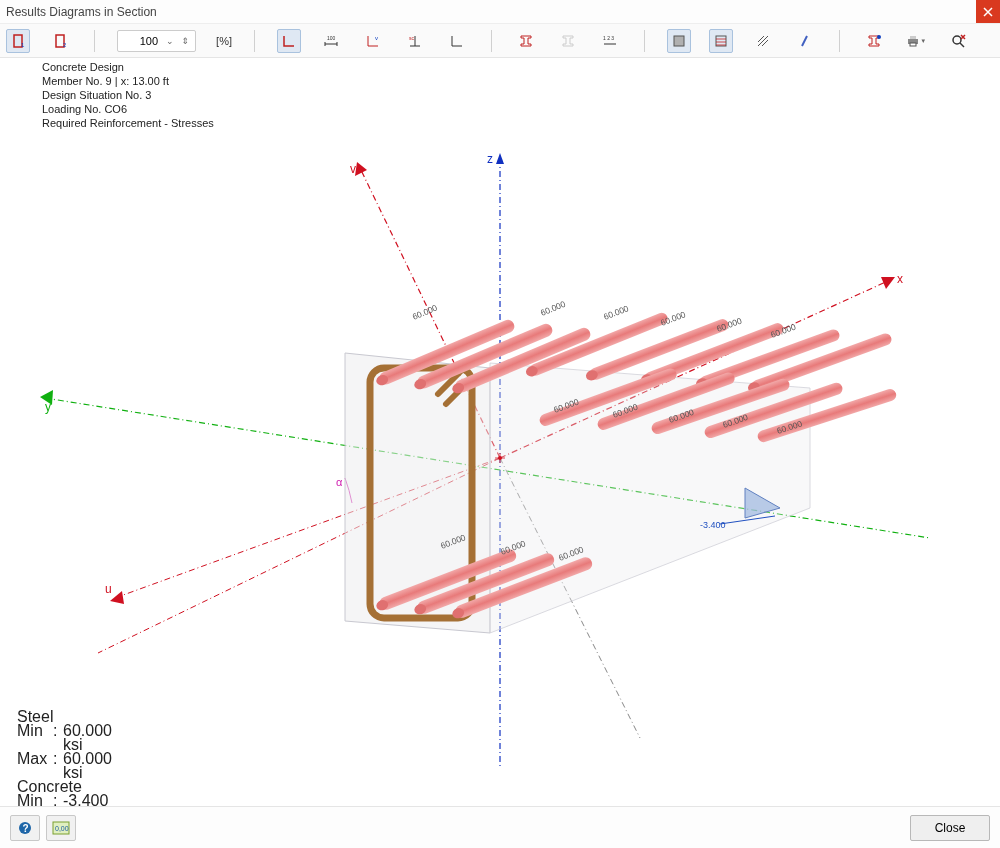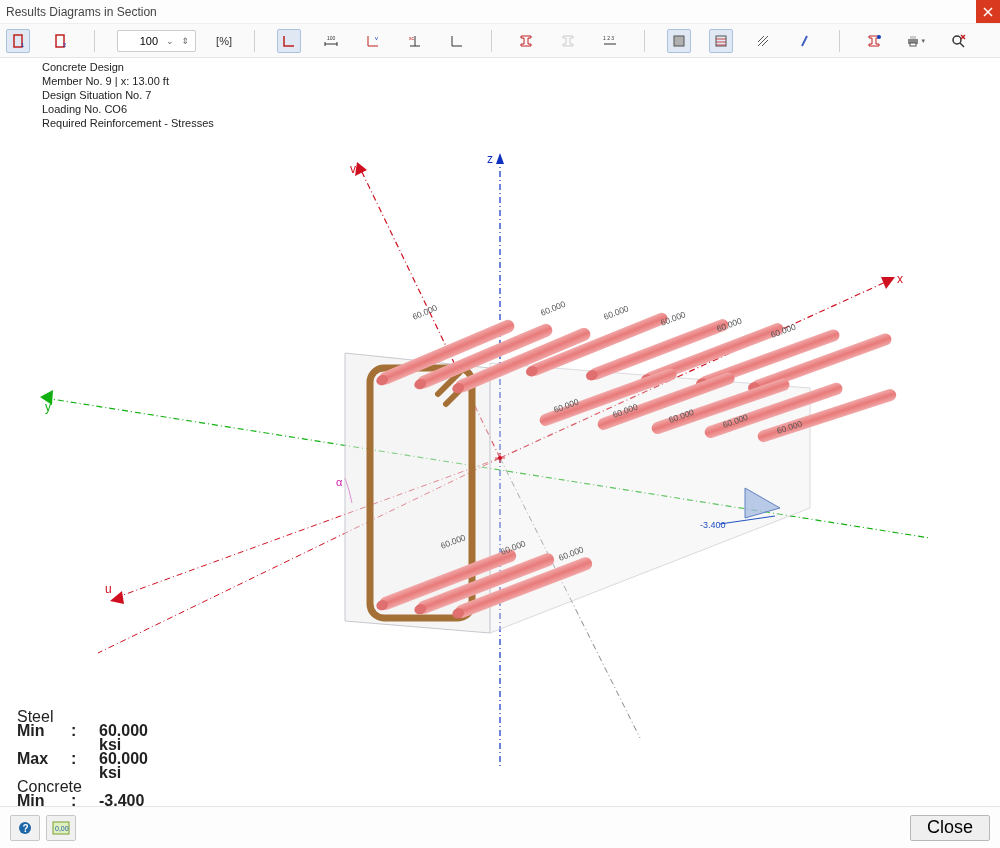--- a/index.html
+++ b/index.html
@@ -88,21 +88,21 @@
   .canvas svg { width: 100%; height: 100%; }
 
   .results-left {
     position: absolute;
     left: 17px;
     top: 710px;
     line-height: 14px;
     font-size: 16px;
     color: #222;
   }
-  .results-left .row { display: flex; gap: 18px; font-weight: bold; }
+  .results-left .row { display: flex; gap: 0; }
   .results-left .k { width: 36px; }
   .results-left .c { width: 10px; }
   .results-left .v { width: 68px; }
 
   .footer {
     position: absolute;
     left: 0; right: 0; bottom: 0;
     height: 42px;
     border-top: 1px solid #e5e5e5;
     background: #fdfdfd;
@@ -117,21 +117,21 @@
     border: 1px solid #c8c8c8;
     background: #f1f1f1;
     display: flex; align-items: center; justify-content: center;
     cursor: pointer;
     border-radius: 2px;
   }
   .close-main {
     width: 80px; height: 26px;
     border: 1px solid #b8b8b8;
     background: #efefef;
-    font-size: 18px;
+    font-size: 12px;
     cursor: pointer;
     border-radius: 2px;
   }
   .chart-label {
     font-size: 8.5px;
     fill: #555;
   }
 </style>
 </head>
 <body>
@@ -261,21 +261,21 @@
         <circle cx="7" cy="7" r="4" fill="none" stroke="#333" stroke-width="1.5"></circle>
         <path d="M10 10 L14 14" stroke="#333" stroke-width="1.5"></path>
         <path d="M11 2 L15 6 M15 2 L11 6" stroke="#c02020" stroke-width="1.5"></path>
       </svg>
   </div>
 </div>
 
 <div class="info-block">
   <div>Concrete Design</div>
   <div>Member No. 9 | x: 13.00 ft</div>
-  <div>Design Situation No. 7</div>
+  <div>Design Situation No. 3</div>
   <div>Loading No. CO6</div>
   <div>Required Reinforcement - Stresses</div>
 </div>
 
 <div class="canvas">
 <svg viewBox="0 0 1000 740">
 
   <line x1="500" y1="100" x2="500" y2="710" stroke="#1030c0" stroke-width="1.2" stroke-dasharray="6 3 1 3"></line>
   <polygon points="500,95 496,106 504,106" fill="#1030c0"></polygon>
   <text x="487" y="105" font-size="12" fill="#1030c0">z</text>

